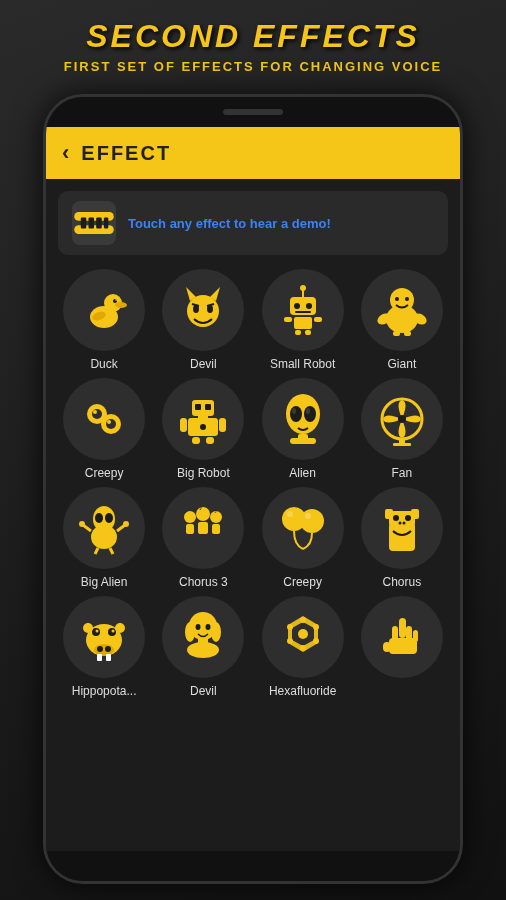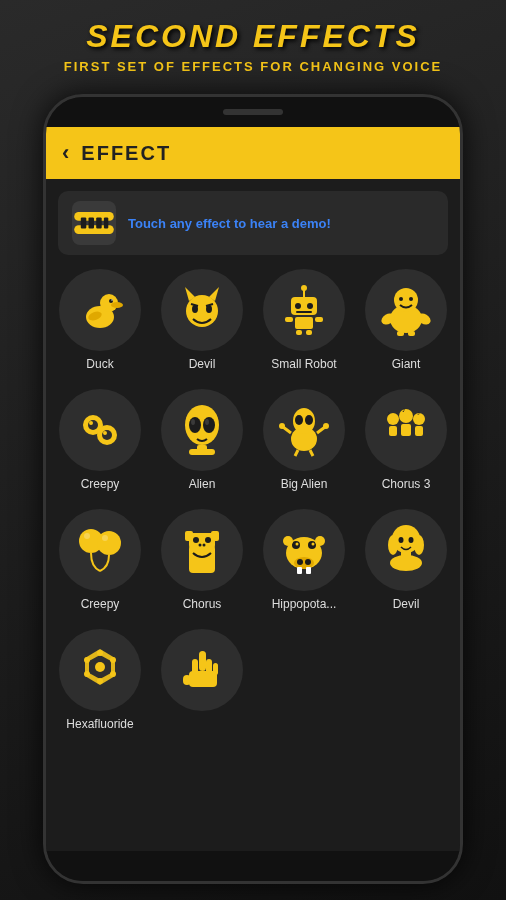--- a/index.html
+++ b/index.html
@@ -117,21 +117,21 @@
       flex-shrink: 0;
     }
     .demo-text {
       color: #3b82f6;
       font-size: 13px;
       font-weight: bold;
     }
     .effects-grid {
       display: grid;
       grid-template-columns: repeat(4, 1fr);
-      gap: 18px;
+      gap: 7px;
     }
     .effect-item {
       display: flex;
       flex-direction: column;
       align-items: center;
       gap: 6px;
       cursor: pointer;
     }
     .effect-circle {
       width: 82px;
@@ -292,20 +292,44 @@
               <circle cx="34" cy="32" r="10" fill="#f5c518"></circle>
               <circle cx="20" cy="22" r="5" fill="#2e2e2e"></circle>
               <circle cx="34" cy="32" r="5" fill="#2e2e2e"></circle>
               <circle cx="18" cy="20" r="2" fill="#f5c518"></circle>
               <circle cx="32" cy="30" r="2" fill="#f5c518"></circle>
             </svg>
           </div>
           <span class="effect-label">Creepy</span>
         </div>
 
+        <div class="effect-item">
+          <div class="effect-circle">
+            <svg viewBox="0 0 54 54" xmlns="http://www.w3.org/2000/svg">
+
+              <rect x="16" y="8" width="22" height="16" rx="3" fill="#f5c518"></rect>
+
+              <rect x="19" y="12" width="6" height="6" rx="1" fill="#1c1c1c"></rect>
+              <rect x="29" y="12" width="6" height="6" rx="1" fill="#1c1c1c"></rect>
+
+              <rect x="12" y="26" width="30" height="18" rx="3" fill="#f5c518"></rect>
+
+              <circle cx="27" cy="35" r="3" fill="#1c1c1c"></circle>
+
+              <rect x="4" y="26" width="7" height="14" rx="3" fill="#f5c518"></rect>
+              <rect x="43" y="26" width="7" height="14" rx="3" fill="#f5c518"></rect>
+
+              <rect x="16" y="45" width="8" height="7" rx="3" fill="#f5c518"></rect>
+              <rect x="30" y="45" width="8" height="7" rx="3" fill="#f5c518"></rect>
+
+              <rect x="22" y="24" width="10" height="4" fill="#f5c518"></rect>
+            </svg>
+          </div>
+          <span class="effect-label">Big Robot</span>
+        </div>
 
         <div class="effect-item">
           <div class="effect-circle">
             <svg viewBox="0 0 54 54" xmlns="http://www.w3.org/2000/svg">
 
               <ellipse cx="27" cy="22" rx="17" ry="20" fill="#f5c518"></ellipse>
 
               <ellipse cx="20" cy="22" rx="6" ry="8" fill="#1c1c1c"></ellipse>
               <ellipse cx="34" cy="22" rx="6" ry="8" fill="#1c1c1c"></ellipse>
 
@@ -315,20 +339,39 @@
               <path d="M22 36 Q27 40 32 36" stroke="#1c1c1c" stroke-width="2" fill="none"></path>
 
               <rect x="22" y="42" width="10" height="6" rx="2" fill="#f5c518"></rect>
 
               <rect x="14" y="46" width="26" height="6" rx="3" fill="#f5c518"></rect>
             </svg>
           </div>
           <span class="effect-label">Alien</span>
         </div>
 
+        <div class="effect-item">
+          <div class="effect-circle">
+            <svg viewBox="0 0 54 54" xmlns="http://www.w3.org/2000/svg">
+
+              <circle cx="27" cy="27" r="20" fill="none" stroke="#f5c518" stroke-width="3"></circle>
+
+              <path d="M27 27 Q20 10 27 8 Q34 10 27 27" fill="#f5c518"></path>
+              <path d="M27 27 Q44 20 46 27 Q44 34 27 27" fill="#f5c518"></path>
+              <path d="M27 27 Q34 44 27 46 Q20 44 27 27" fill="#f5c518"></path>
+              <path d="M27 27 Q10 34 8 27 Q10 20 27 27" fill="#f5c518"></path>
+
+              <circle cx="27" cy="27" r="4" fill="#1c1c1c"></circle>
+
+              <rect x="24" y="46" width="6" height="6" rx="1" fill="#f5c518"></rect>
+              <rect x="18" y="51" width="18" height="3" rx="1" fill="#f5c518"></rect>
+            </svg>
+          </div>
+          <span class="effect-label">Fan</span>
+        </div>
 
         <div class="effect-item">
           <div class="effect-circle">
             <svg viewBox="0 0 54 54" xmlns="http://www.w3.org/2000/svg">
 
               <ellipse cx="27" cy="36" rx="13" ry="12" fill="#f5c518"></ellipse>
 
               <ellipse cx="27" cy="18" rx="11" ry="13" fill="#f5c518"></ellipse>
 
               <ellipse cx="22" cy="17" rx="4" ry="5" fill="#1c1c1c"></ellipse>

